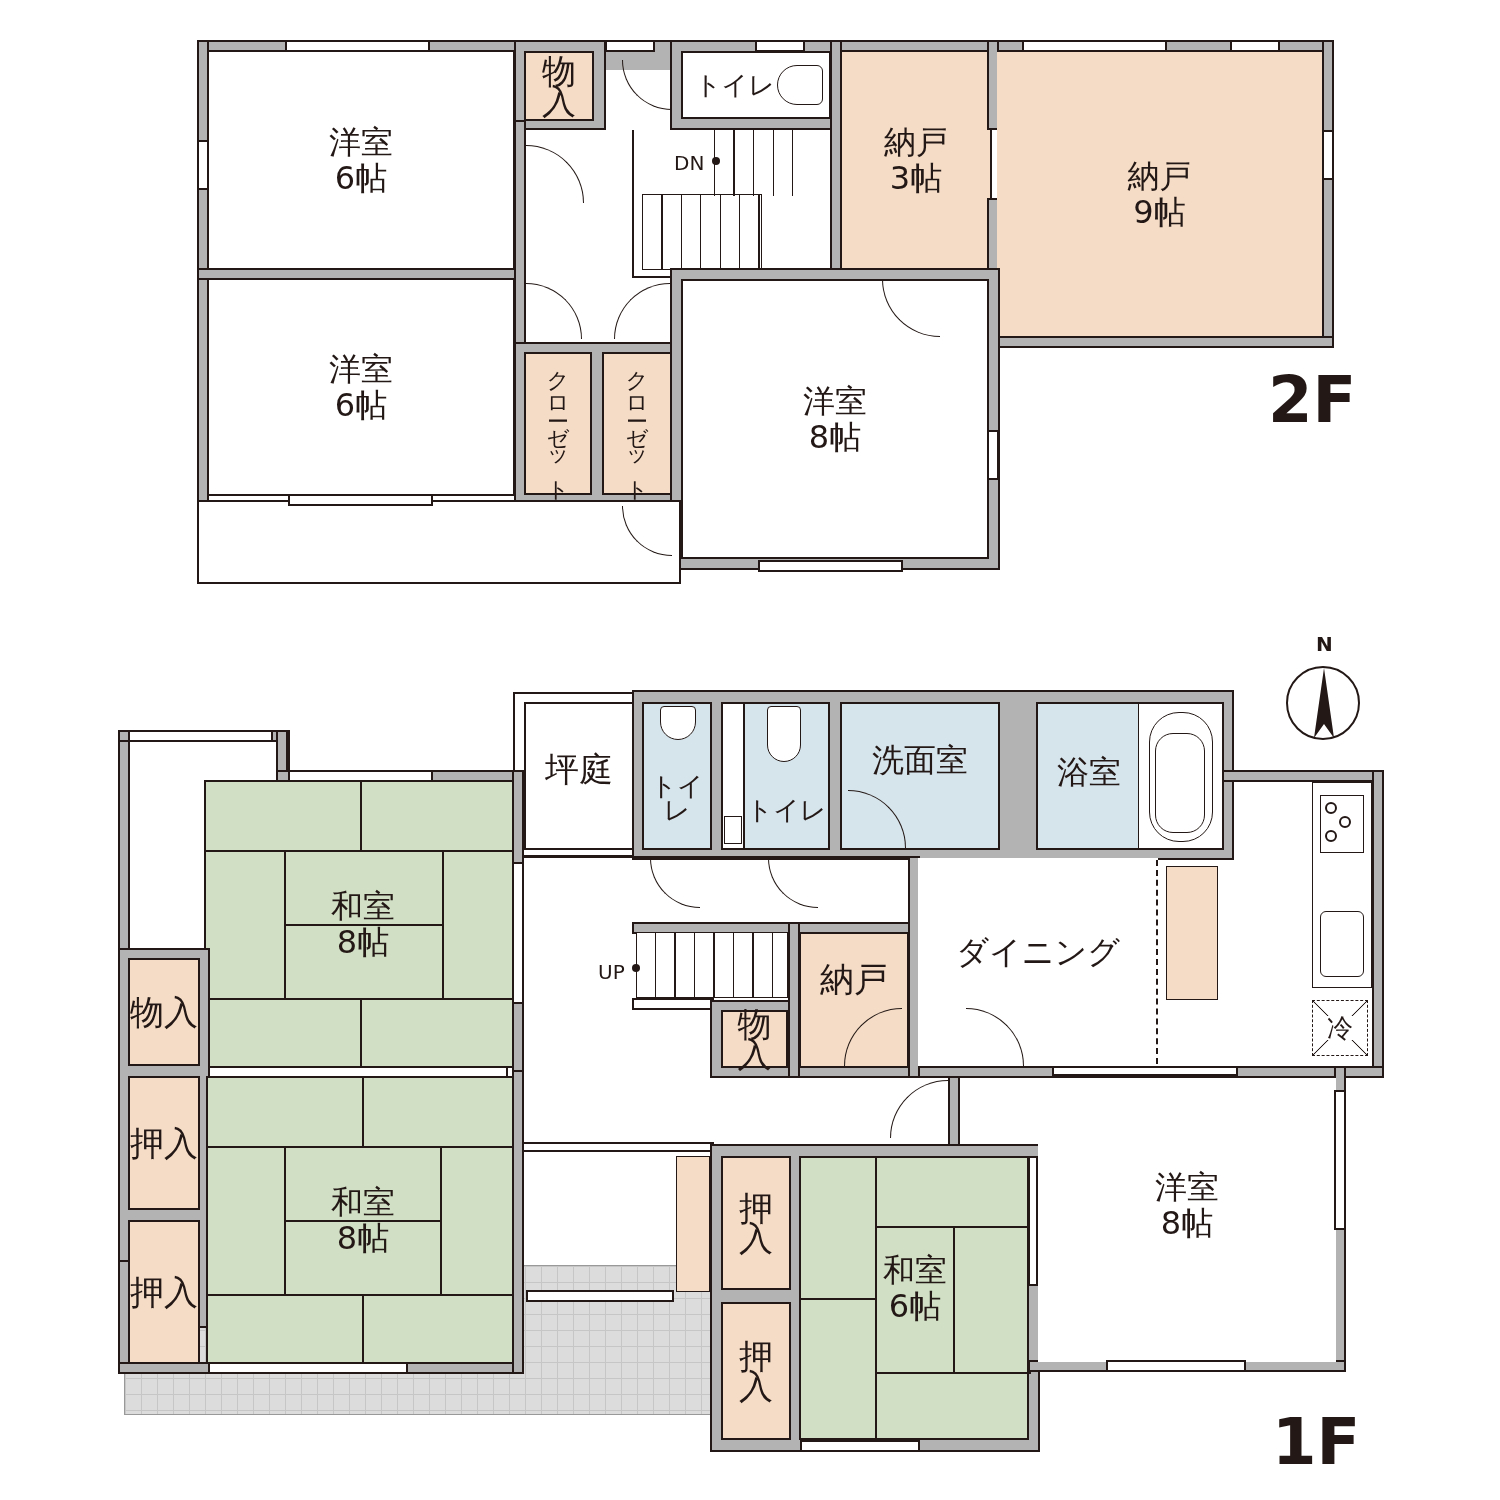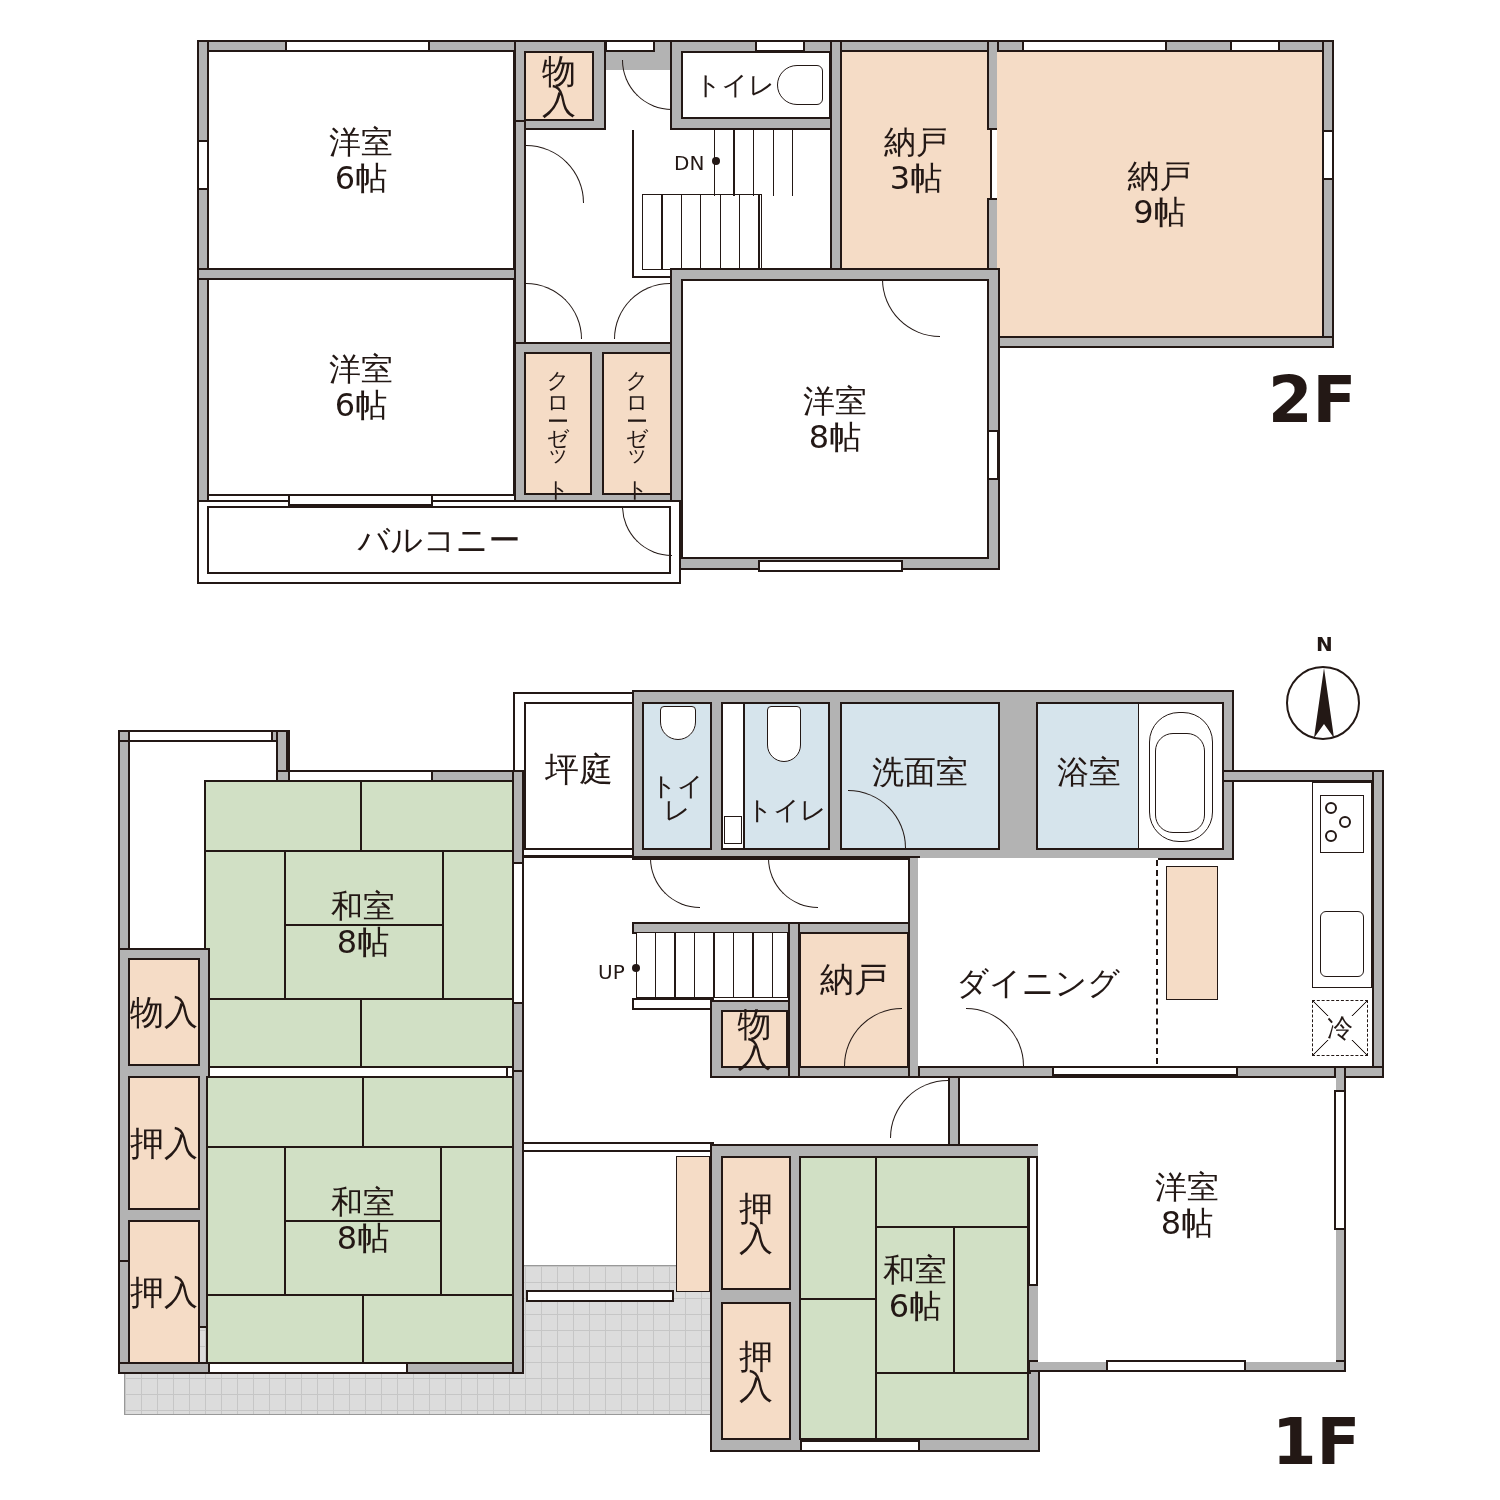--- a/index.html
+++ b/index.html
@@ -77,23 +77,20 @@
   <div class="room beige" style="left:602px;top:352px;width:70px;height:143px;">
     <span class="vert">クローゼット</span>
   </div>
 
   <div class="wall" style="left:670px;top:268px;width:330px;height:302px;"></div>
   <div class="room white" style="left:681px;top:279px;width:308px;height:280px;">
     <div class="lbl"><span>洋室</span><br><span>8帖</span></div>
   </div>
 
   <div class="abs" style="left:197px;top:500px;width:484px;height:84px;border:2px solid #231815;background:#fff;"></div>
-  <div class="room white" style="left:207px;top:506px;width:464px;height:68px;">
-    <span class="lbl">バルコニー</span>
-  </div>
 
   <div class="win" style="left:285px;top:40px;width:145px;height:12px;"></div>
   <div class="win" style="left:605px;top:40px;width:50px;height:12px;"></div>
   <div class="win" style="left:755px;top:40px;width:50px;height:12px;"></div>
   <div class="win" style="left:1022px;top:40px;width:145px;height:12px;"></div>
   <div class="win" style="left:1230px;top:40px;width:50px;height:12px;"></div>
   <div class="win" style="left:1322px;top:130px;width:12px;height:50px;"></div>
   <div class="win" style="left:197px;top:140px;width:12px;height:50px;"></div>
   <div class="win" style="left:288px;top:494px;width:145px;height:12px;"></div>
   <div class="win" style="left:758px;top:560px;width:145px;height:12px;"></div>
@@ -131,21 +128,21 @@
     <span class="lbl-xs">トイレ</span>
     <div class="abs" style="left:16px;top:2px;width:36px;height:34px;border:1.5px solid #231815;border-radius:4px 4px 18px 18px;background:#fff;"></div>
   </div>
   <div class="abs" style="left:721px;top:102px;width:24px;height:148px;background:#fff;border:2px solid #231815;border-right:none;">
     <div class="abs" style="left:1px;top:112px;width:18px;height:28px;border:1.5px solid #231815;"></div>
   </div>
   <div class="room blue" style="left:743px;top:102px;width:87px;height:148px;align-items:flex-end;padding-bottom:26px;">
     <span class="lbl-xs">トイレ</span>
     <div class="abs" style="left:22px;top:2px;width:34px;height:56px;border:1.5px solid #231815;border-radius:4px 4px 17px 17px;background:#fff;"></div>
   </div>
-  <div class="room blue" style="left:840px;top:102px;width:160px;height:148px;align-items:flex-start;padding-top:50px;">
+  <div class="room blue" style="left:840px;top:102px;width:160px;height:148px;align-items:flex-start;padding-top:38px;">
     <span class="lbl">洗面室</span>
   </div>
   <div class="room blue" style="left:1036px;top:102px;width:104px;height:148px;align-items:flex-start;padding-top:50px;border-right:none;">
     <span class="lbl">浴室</span>
   </div>
   <div class="abs" style="left:1138px;top:102px;width:86px;height:148px;background:#fff;border:2px solid #231815;border-left:1px solid #231815;">
     <div class="abs" style="left:10px;top:8px;width:64px;height:130px;border:1.5px solid #231815;border-radius:30px;">
       <div class="abs" style="left:5px;top:20px;width:50px;height:100px;border:1.5px solid #231815;border-radius:18px;"></div>
     </div>
   </div>
@@ -209,21 +206,21 @@
   </div>
   <div class="room beige" style="left:799px;top:332px;width:110px;height:136px;align-items:flex-start;padding-top:30px;">
     <span class="lbl-s">納戸</span>
   </div>
 
   <div class="wall" style="left:1222px;top:170px;width:162px;height:12px;"></div>
   <div class="wall" style="left:1372px;top:170px;width:12px;height:308px;"></div>
   <div class="wall" style="left:908px;top:466px;width:476px;height:12px;"></div>
   <div class="wall" style="left:908px;top:256px;width:12px;height:222px;"></div>
 
-  <div class="room white" style="left:918px;top:258px;width:240px;height:208px;border:none;align-items:flex-start;padding-top:107px;">
+  <div class="room white" style="left:918px;top:258px;width:240px;height:208px;border:none;align-items:flex-start;padding-top:76px;">
     <span class="lbl">ダイニング</span>
   </div>
   <div class="abs" style="left:1156px;top:260px;width:0;height:204px;border-left:2px dashed #231815;"></div>
   <div class="abs beige" style="left:1166px;top:266px;width:52px;height:134px;border:1.5px solid #231815;"></div>
   <div class="abs" style="left:1312px;top:182px;width:60px;height:206px;border:1.5px solid #231815;background:#fff;">
     <div class="abs" style="left:7px;top:12px;width:44px;height:58px;border:1.5px solid #231815;">
       <div class="abs" style="left:4px;top:6px;width:12px;height:12px;border:2px solid #231815;border-radius:50%;"></div>
       <div class="abs" style="left:18px;top:20px;width:12px;height:12px;border:2px solid #231815;border-radius:50%;"></div>
       <div class="abs" style="left:4px;top:34px;width:12px;height:12px;border:2px solid #231815;border-radius:50%;"></div>
     </div>

